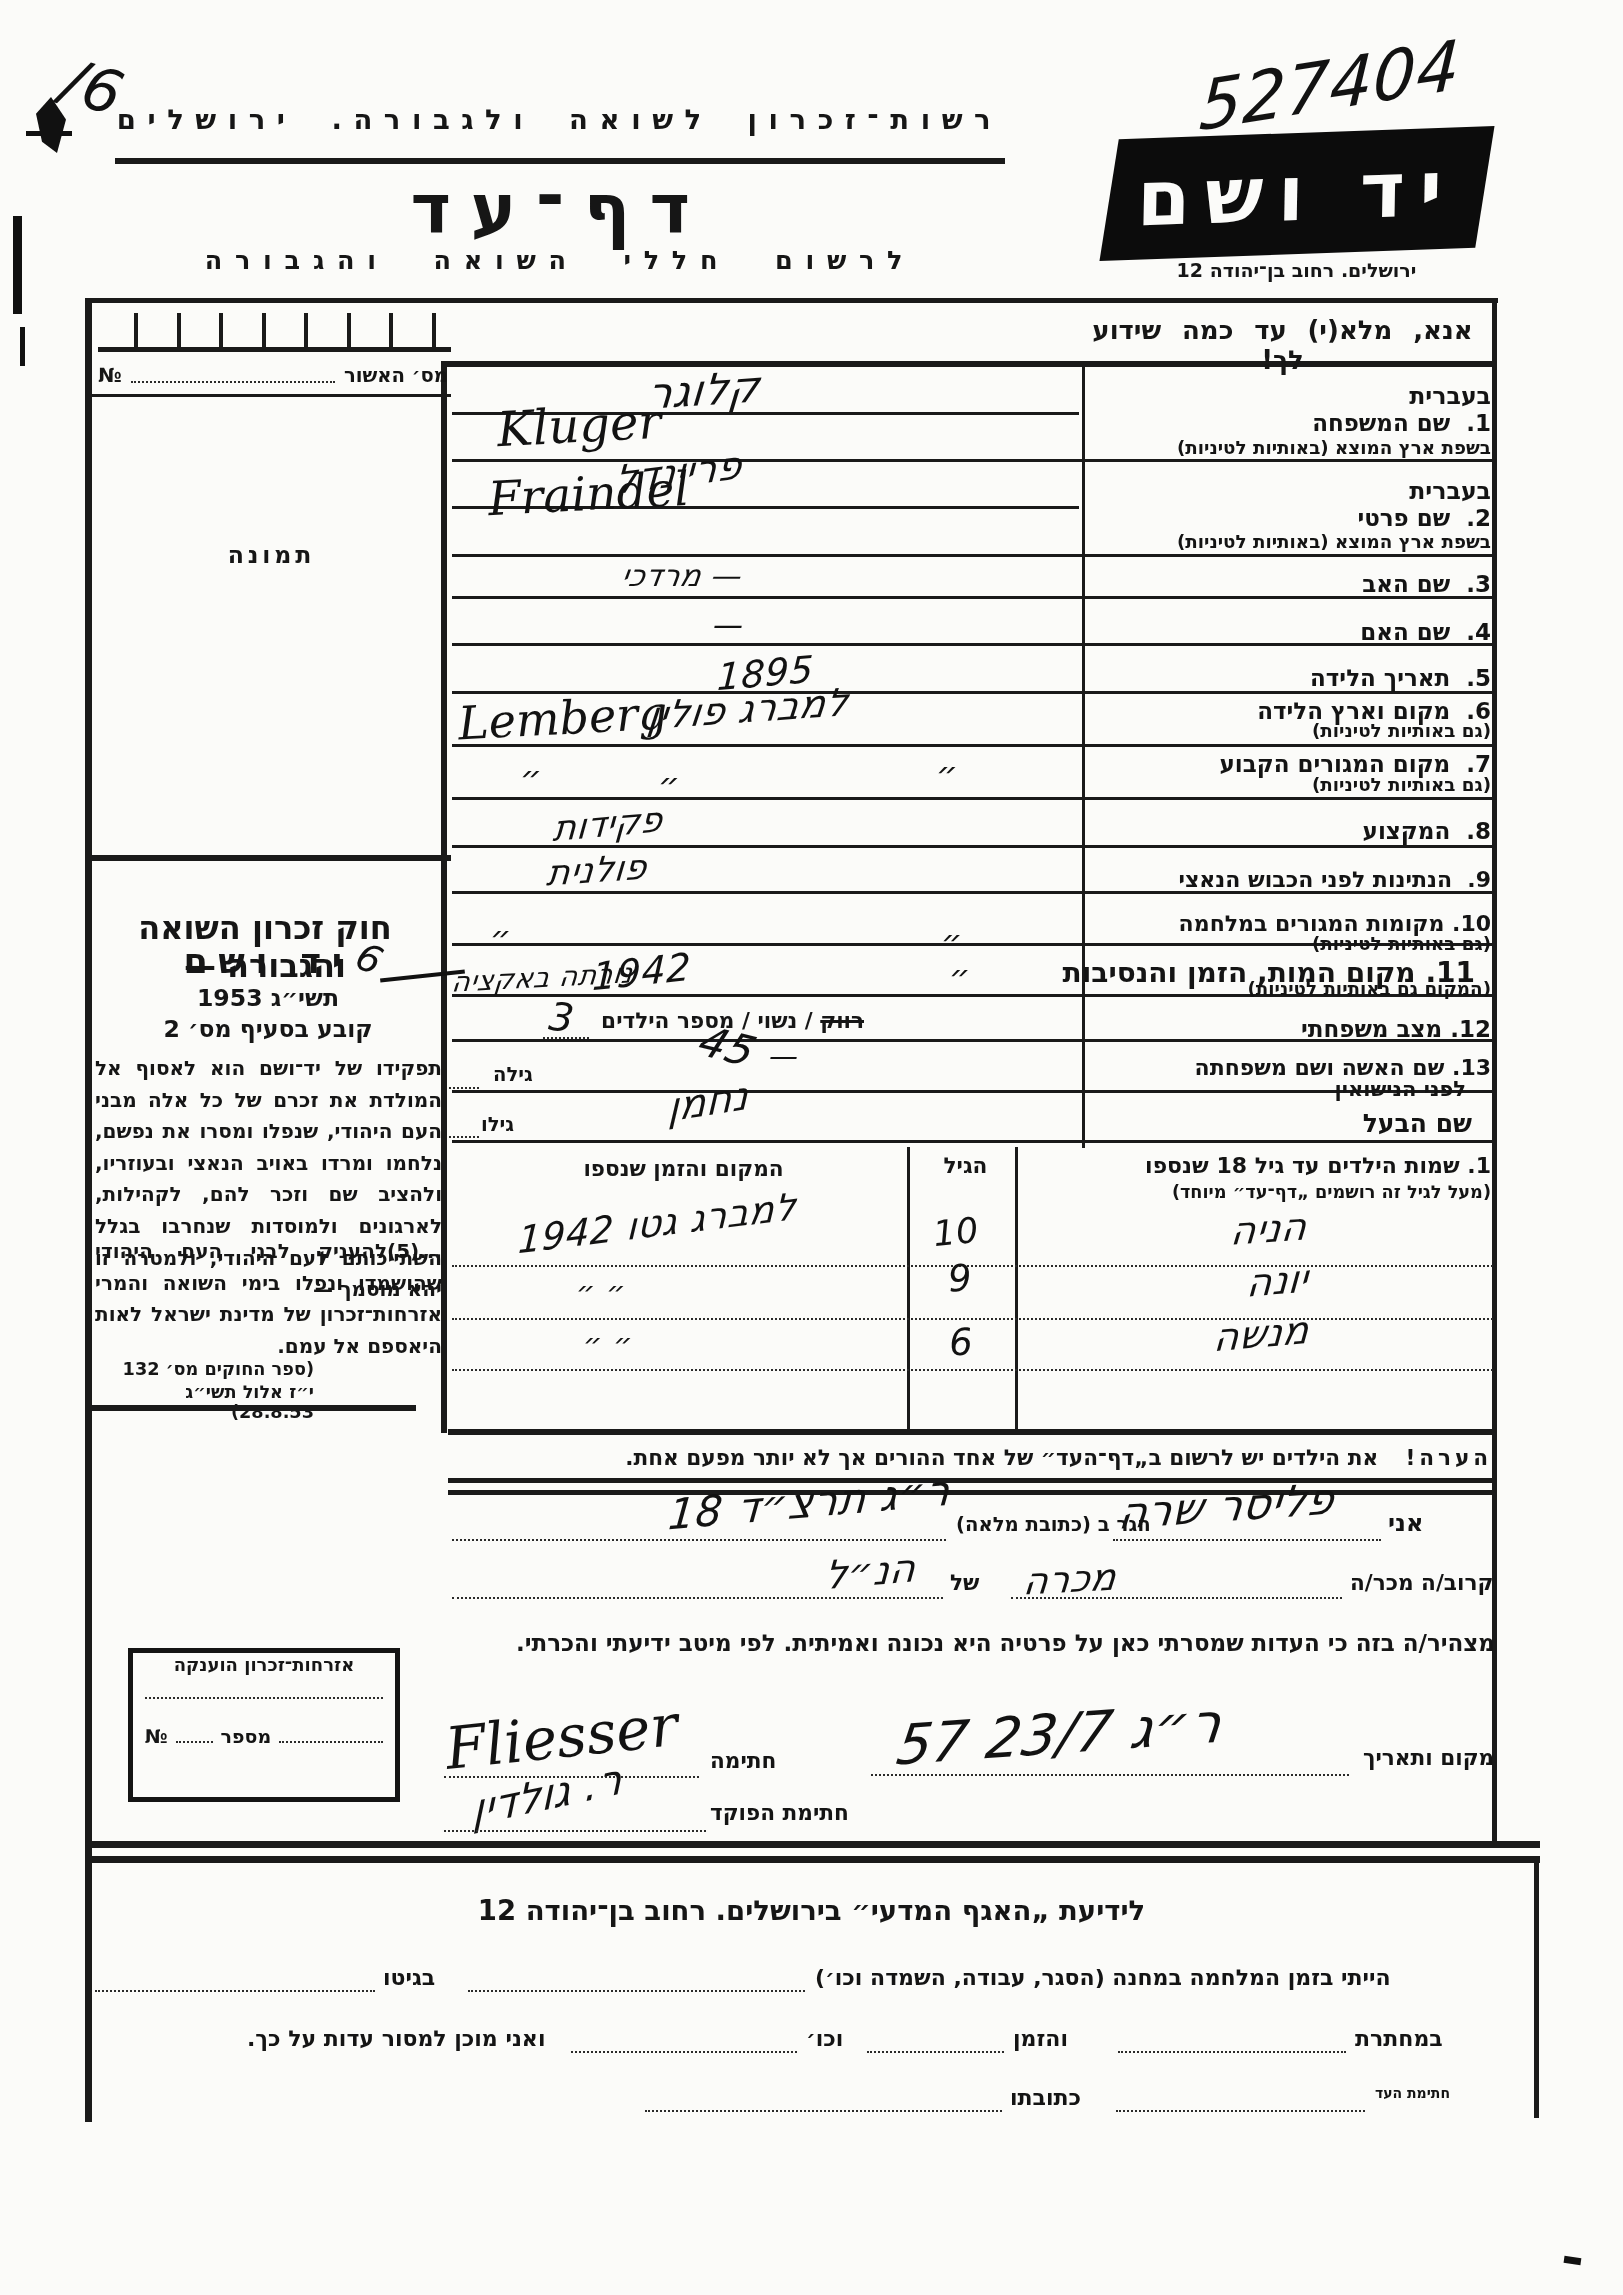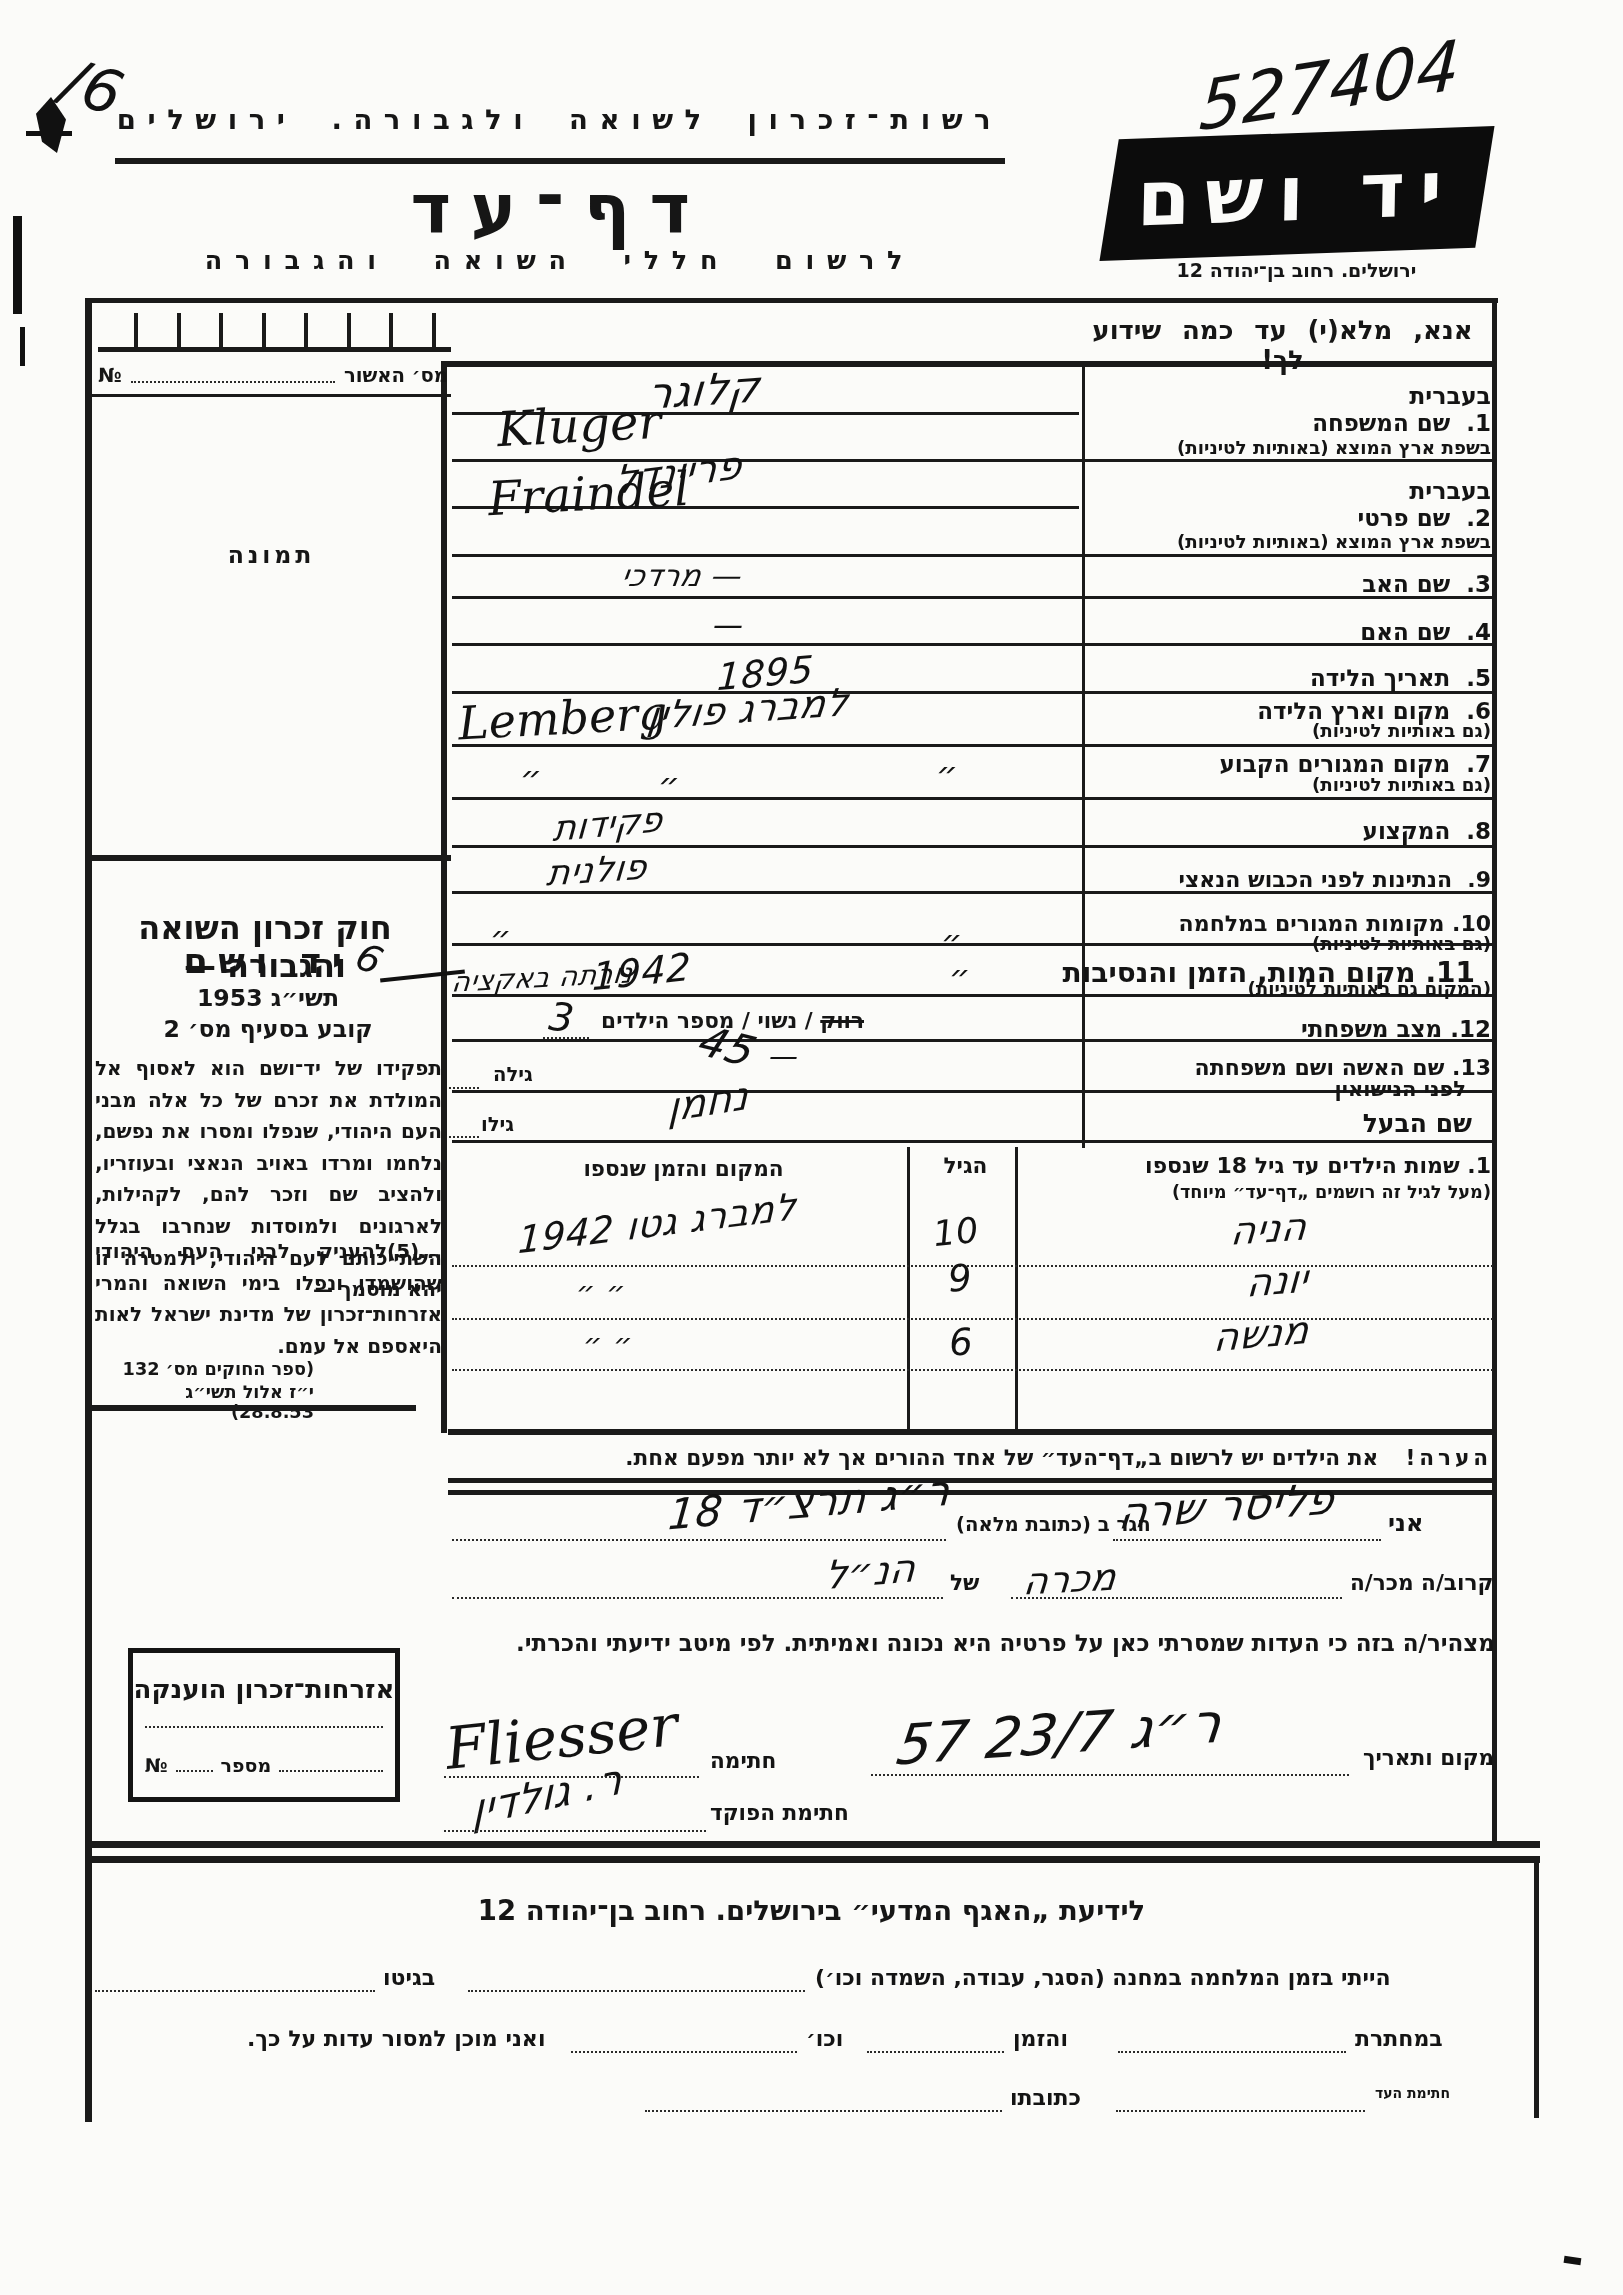--- a/index.html
+++ b/index.html
@@ -83,21 +83,21 @@
   <div class="abs speck" style="left:380px;top:974px;width:85px;height:3.9px;transform:rotate(-6deg)"></div>
   <div class="abs rtl ctr b" style="left:98px;top:984px;width:340px;font-size:23.6px">תשי״ג 1953</div>
   <div class="abs rtl ctr b" style="left:98px;top:1015px;width:340px;font-size:23.6px">קובע בסעיף מס׳ 2</div>
   <div class="abs rtl" style="left:95px;top:1053px;width:347px;font-size:20px;line-height:1.58;text-align:justify;font-weight:bold">תפקידו של יד־ושם הוא לאסוף אל המולדת את זכרם של כל אלה מבני העם היהודי, שנפלו ומסרו את נפשם, נלחמו ומרדו באויב הנאצי ובעוזריו, ולהציב שם וזכר להם, לקהילות, לארגונים ולמוסדות שנחרבו בגלל השתייכותם לעם היהודי, ולמטרה זו יהא מוסמך —</div>
   <div class="abs rtl" style="left:95px;top:1236px;width:347px;font-size:20px;line-height:1.58;text-align:justify;font-weight:bold">‏...(5)להעניק לבני העם היהודי שהושמדו ונפלו בימי השואה והמרי אזרחות־זכרון של מדינת ישראל לאות היאספם אל עמם.</div>
   <div class="abs rtl rgt b" style="left:98px;top:1359px;width:216px;font-size:17.7px">(ספר החוקים מס׳ 132</div>
   <div class="abs rtl rgt b" style="left:98px;top:1382px;width:216px;font-size:17.7px">י״ז אלול תשי״ג 28.8.53)</div>
   <div class="abs line thick" style="left:92px;top:1405px;width:324px"></div>
 
   <div class="abs" style="left:128px;top:1648px;width:262px;height:144px;border:5.2px solid #141414">
-    <div class="rtl ctr b" style="margin-top:21px;font-size:26px">אזרחות־זכרון הוענקה</div>
+    <div class="rtl ctr b" style="margin-top:1px;font-size:18px">אזרחות־זכרון הוענקה</div>
     <div class="dotted" style="margin:22px 11.8px 0 11.8px"></div>
     <div class="rtl" style="display:flex;align-items:flex-end;gap:7.9px;margin:26px 11.8px 0 11.8px">
       <span class="dotted" style="flex:1.4;margin-bottom:3.9px"></span>
       <span class="lbl" style="font-size:19px">מספר</span>
       <span class="dotted" style="flex:0.5;margin-bottom:3.9px"></span>
       <span class="b" style="font-size:19px">№</span>
     </div>
   </div>
 
   <div class="abs line" style="left:452px;top:412px;width:627px"></div>

